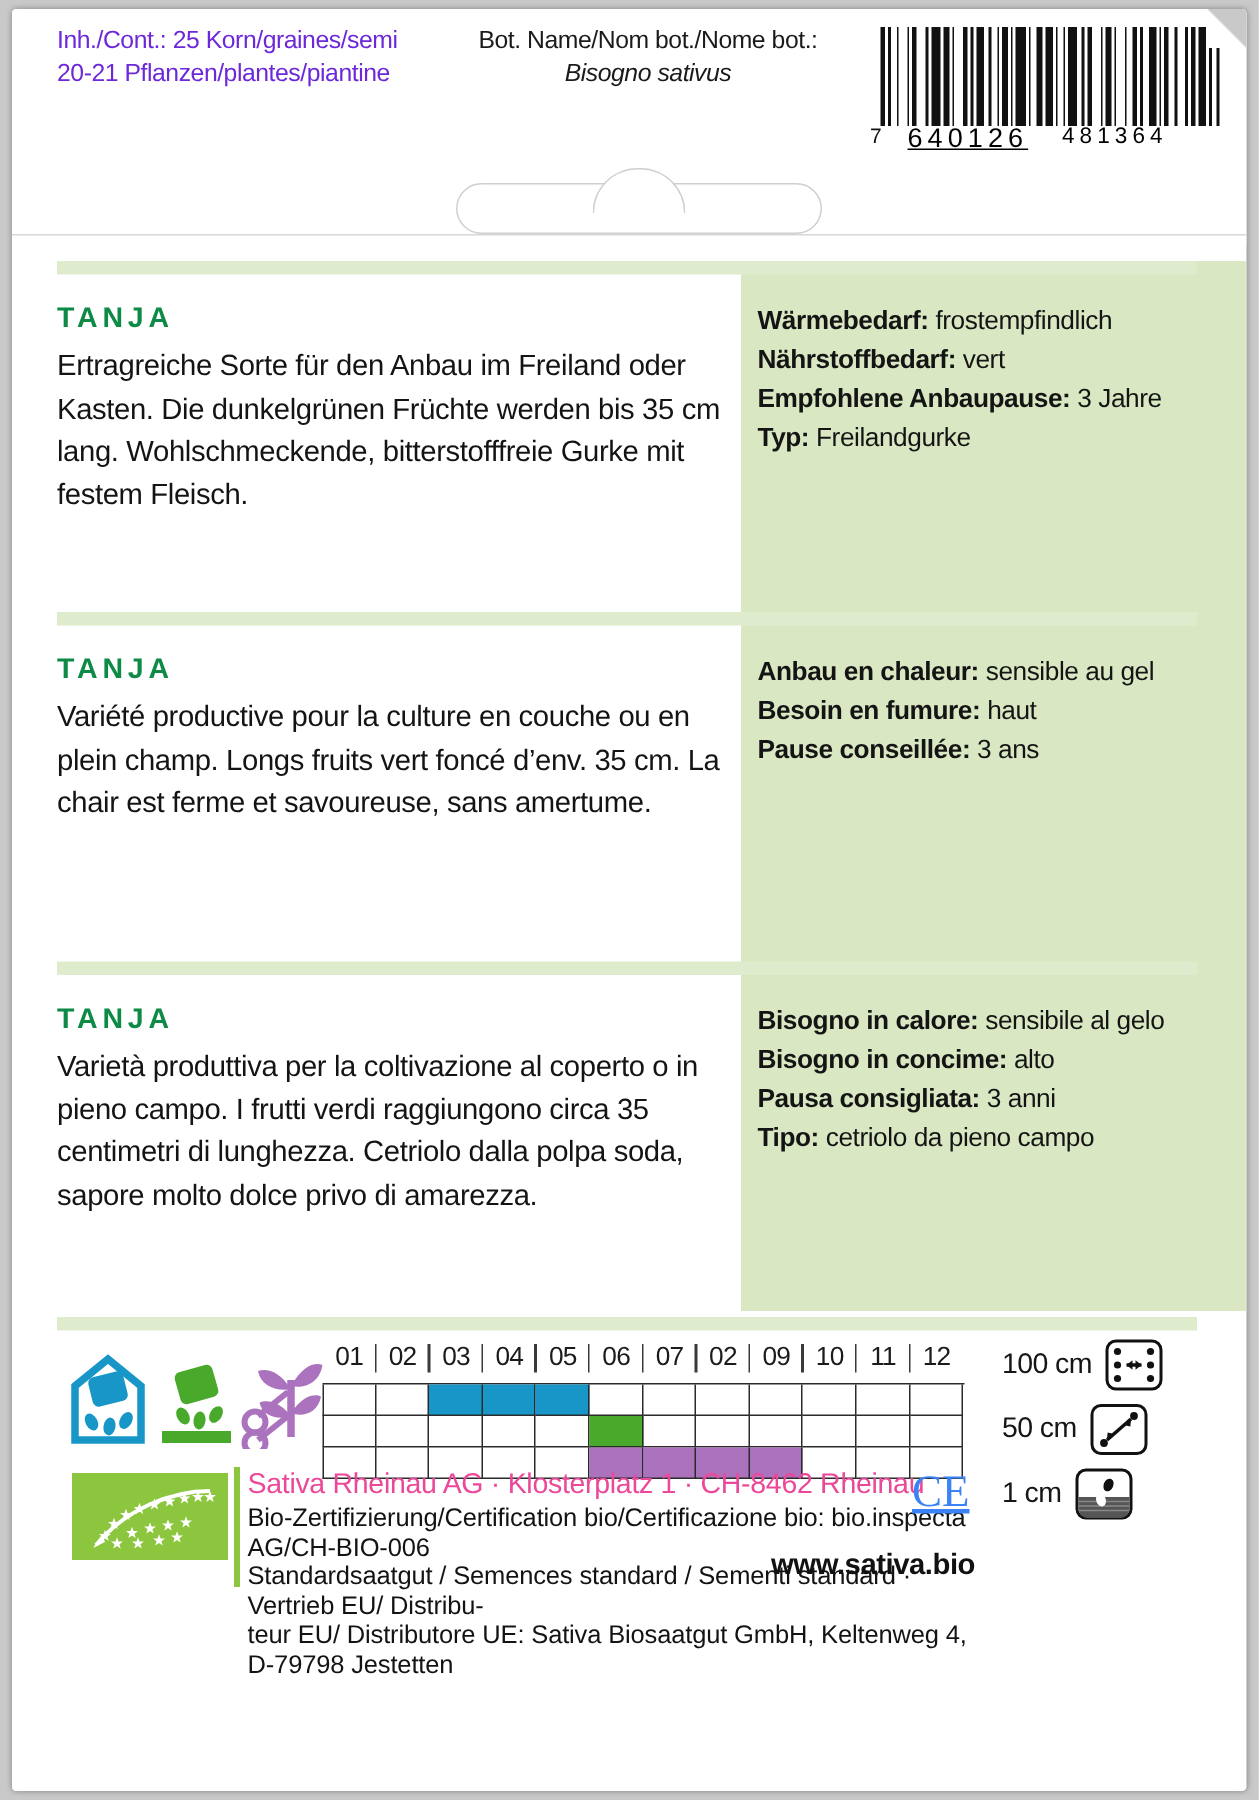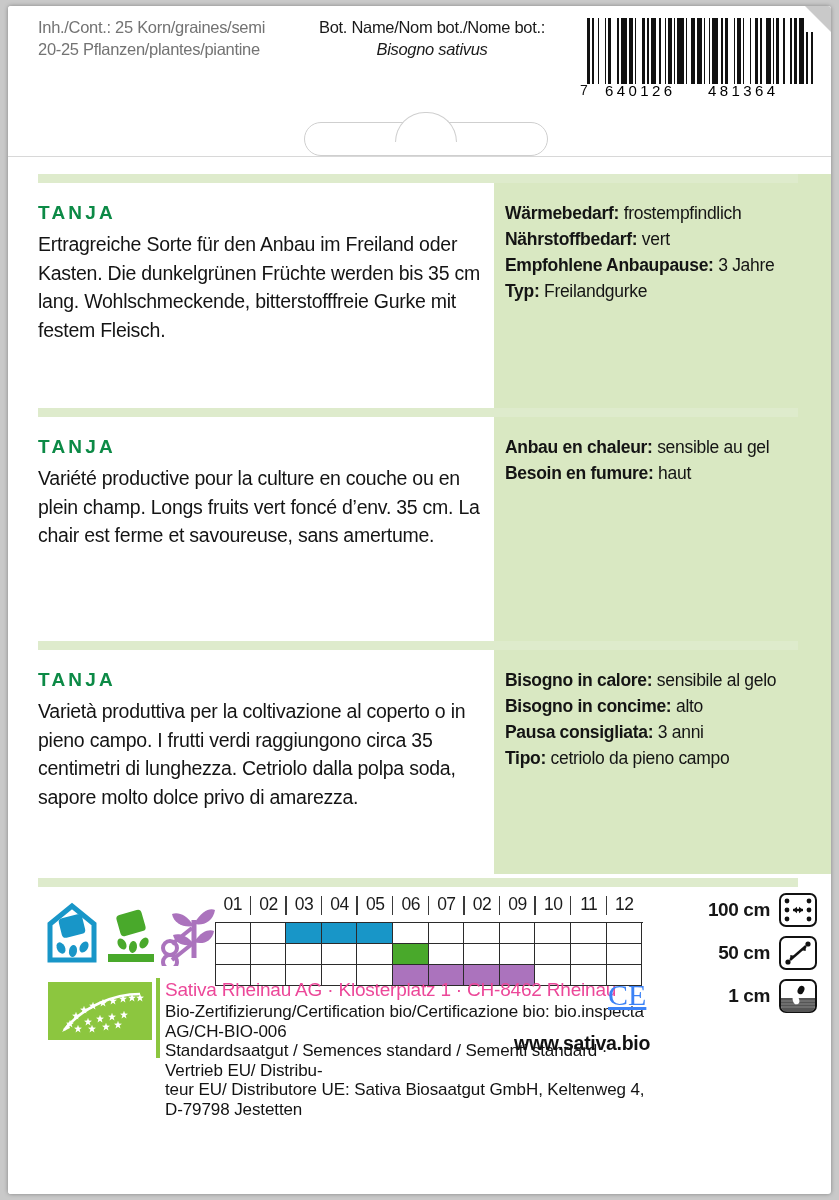--- a/index.html
+++ b/index.html
@@ -19,39 +19,39 @@
     overflow: hidden;
   }
   
   .header {
     position: absolute; left: 0; top: 0;
     width: 100%; height: 158px;
     background: #fff;
   }
   .hdr-cont {
     position: absolute; left: 30px; top: 10px;
-    font-size: 16.5px; line-height: 22px; color: #737373;
+    font-size: 16.5px; line-height: 22px; color: #6d28d9;
     letter-spacing: -0.3px;
   }
   .hdr-bot {
     position: absolute; left: 296px; top: 10px;
     font-size: 16.5px; line-height: 22px; color: #1a1a1a;
     letter-spacing: -0.3px; text-align: center; width: 256px;
   }
   .hdr-bot .latin { font-style: italic; }
 
   
   .barcode-wrap {
     position: absolute; left: 569px; top: 12px;
     width: 238px; height: 86px;
   }
   .barcode { position:absolute; left:10px; top:0; width: 228px; height: 66px; }
   .barcode i { position: absolute; top: 0; height: 100%; background: #111; }
   .bc-lead { position: absolute; left: 3px; top: 64px; font-size: 14px; color:#111;}
-  .bc-left { position: absolute; left: 28px; top: 64px; font-size: 15px; letter-spacing: 3.4px; }
+  .bc-left { position: absolute; left: 28px; top: 64px; font-size: 18px; letter-spacing: 3.4px; text-decoration: underline; }
   .bc-right { position: absolute; left: 131px; top: 64px; font-size: 15px; letter-spacing: 3.4px; }
 
   
   .hanger {
     position: absolute; left: 296px; top: 106px;
     width: 244px; height: 44px;
   }
   .hanger .bar {
     position: absolute; left: 0; bottom: 0;
     width: 244px; height: 34px;
@@ -132,21 +132,21 @@
   .cal-row { display: flex; height: 21px; }
   .cal-row div {
     width: 35.6px; height: 21px;
     border-right: 1.6px solid #2b2b2b;
     border-bottom: 1.6px solid #2b2b2b;
   }
   .cal-row div:first-child { border-left: 1.6px solid #2b2b2b; }
 
   
   .spacings { position: absolute; left: 660px; top: 14px; width: 150px; }
-  .sp-row { display: flex; align-items: center; justify-content: flex-end; height: 43px; font-weight: bold; }
+  .sp-row { display: flex; align-items: center; height: 43px; }
   .sp-label { font-size: 19px; color: #161616; margin-right: 8px; letter-spacing:-0.4px;}
   .sp-box { width: 40px; height: 40px; }
   .weburl {
     position: absolute; right: 26px; top: 158px;
     font-size: 19.5px; font-weight: bold; color: #111; letter-spacing: -0.3px;
   }
 
   
   .eu-logo { position: absolute; left: 40px; top: 108px; width: 104px; height: 58px; }
 
@@ -170,21 +170,21 @@
   }
 </style>
 </head>
 <body>
 
 <div class="packet">
 
   <div class="header">
     <div class="hdr-cont">
       <div>Inh./Cont.: 25 Korn/graines/semi</div>
-      <div>20-25 Pflanzen/plantes/piantine</div>
+      <div>20-21 Pflanzen/plantes/piantine</div>
     </div>
 
     <div class="hdr-bot">
       <div>Bot. Name/Nom bot./Nome bot.:</div>
       <div class="latin">Bisogno sativus</div>
     </div>
 
     <div class="barcode-wrap">
       <div class="barcode" id="barcode-bars">
           <i style="left: 0px; width: 3.28488px;"></i>
@@ -259,20 +259,21 @@
       </div>
       <div class="lang" style="top: 402px;">
         <div class="divider" style="top: 0px;"></div>
         <div class="lang-left" style="top: 28px;">
           <div class="variety">TANJA</div>
           <div class="desc">Variété productive pour la culture en couche ou en plein champ. Longs fruits vert foncé d’env. 35 cm. La chair est ferme et savoureuse, sans amertume.</div>
         </div>
         <div class="lang-right" style="top: 26px;">
           <div><b>Anbau en chaleur:</b> <span>sensible au gel</span></div>
           <div><b>Besoin en fumure:</b> <span>haut</span></div>
+          <div><b>Pause conseillée:</b> <span>3 ans</span></div>
         </div>
       </div>
       <div class="lang" style="top: 635px;">
         <div class="divider" style="top: 0px;"></div>
         <div class="lang-left" style="top: 28px;">
           <div class="variety">TANJA</div>
           <div class="desc">Varietà produttiva per la coltivazione al coperto o in pieno campo. I frutti verdi raggiungono circa 35 centimetri di lunghezza. Cetriolo dalla polpa soda, sapore molto dolce privo di amarezza.</div>
         </div>
         <div class="lang-right" style="top: 26px;">
           <div><b>Bisogno in calore:</b> <span>sensibile al gelo</span></div>

